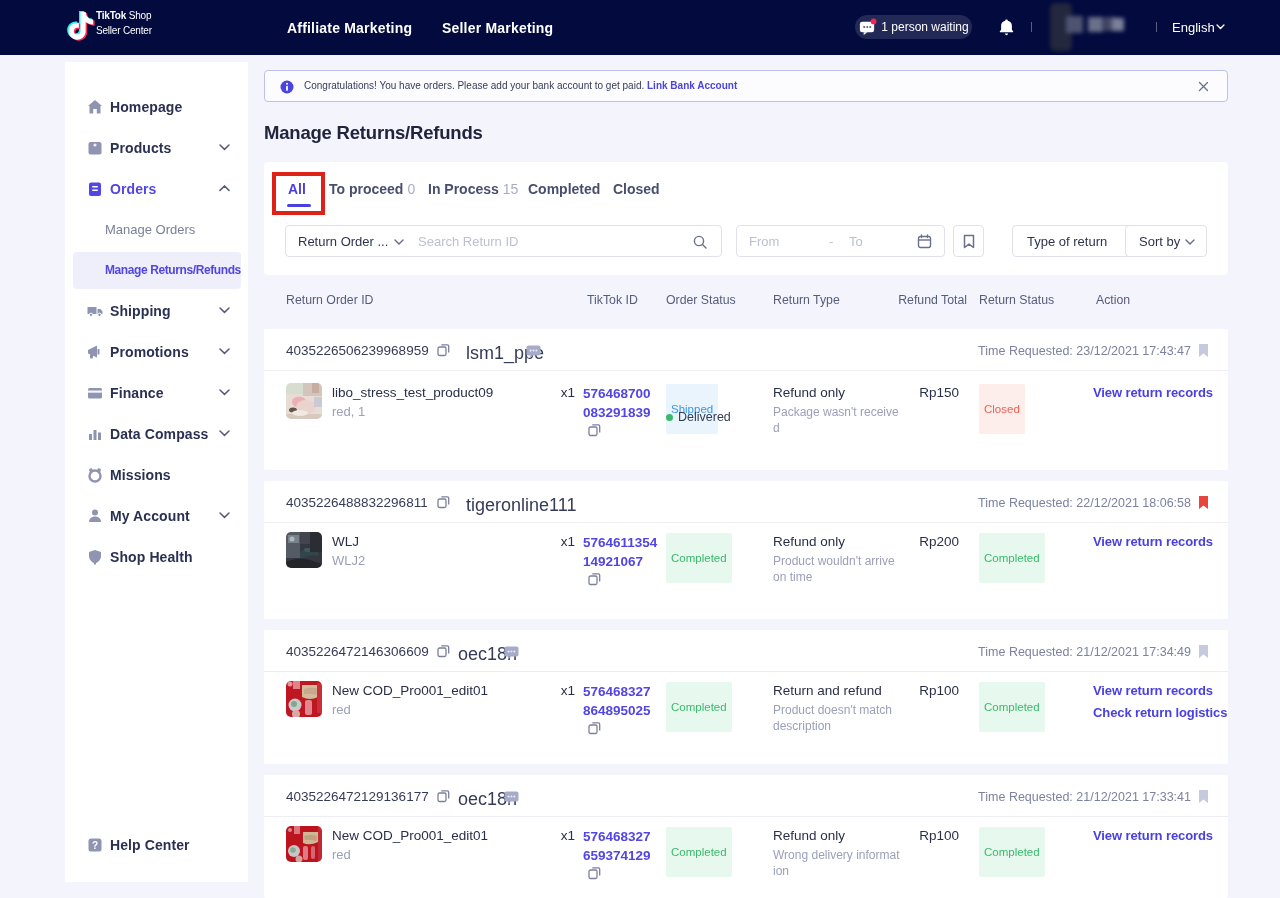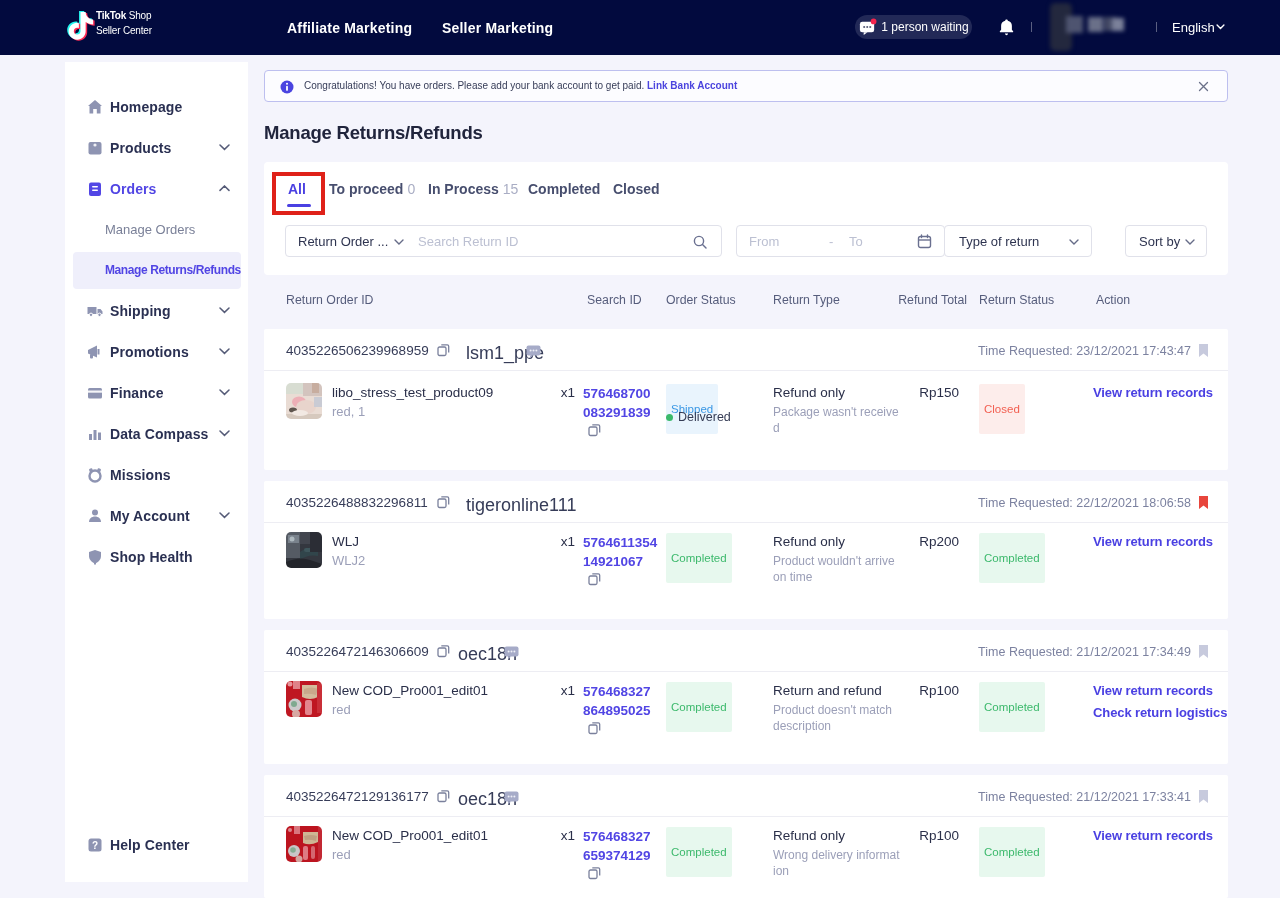--- a/index.html
+++ b/index.html
@@ -262,35 +262,35 @@
       <rect x="1.5" y="2.5" width="12" height="11" rx="2" fill="none" stroke="#6A7090" stroke-width="1.4"></rect>
       <path d="M1.5 6 H13.5" stroke="#6A7090" stroke-width="1.4"></path>
       <path d="M4.5 1 V3.5 M10.5 1 V3.5" stroke="#6A7090" stroke-width="1.4" stroke-linecap="round"></path>
     </svg>
 </div>
 <div class="fbox" style="left:953px;width:31px">
   <svg class="abs" style="left:8px;top:8px" width="14" height="15" viewBox="0 0 14 15">
       <path d="M2.5 1.5 h9 V13.5 L7 10.2 2.5 13.5z" fill="none" stroke="#6A7090" stroke-width="1.5" stroke-linejoin="round"></path>
     </svg>
 </div>
-<div class="fbox" style="left:944px;width:148px">
+<div class="fbox" style="left:1012px;width:148px">
   <span class="ftxt abs" style="left:14px;top:8px">Type of return</span>
   <svg class="abs" style="right:12px;top:13px" width="10" height="7" viewBox="0 0 10 7">
       <path d="M1 1 L5 5 L9 1" stroke="#666C88" stroke-width="1.4" fill="none" stroke-linecap="round"></path>
     </svg>
 </div>
 <div class="fbox" style="left:1125px;width:82px">
   <span class="ftxt abs" style="left:13px;top:8px">Sort by</span>
   <svg class="abs" style="right:11px;top:13px" width="10" height="7" viewBox="0 0 10 7">
       <path d="M1 1 L5 5 L9 1" stroke="#666C88" stroke-width="1.4" fill="none" stroke-linecap="round"></path>
     </svg>
 </div>
 
 <div class="th" style="left:286px;top:293px">Return Order ID</div>
-<div class="th" style="left:587px;top:293px">Search ID</div>
+<div class="th" style="left:587px;top:293px">TikTok ID</div>
 <div class="th" style="left:666px;top:293px">Order Status</div>
 <div class="th" style="left:773px;top:293px">Return Type</div>
 <div class="th" style="left:887px;top:293px;width:80px;text-align:right">Refund Total</div>
 <div class="th" style="left:979px;top:293px">Return Status</div>
 <div class="th" style="left:1096px;top:293px">Action</div>
 
 <div class="grp" style="top:329px;height:141px">
   <div class="ghead">
     <span class="gid">4035226506239968959</span>
     <svg class="abs" style="left:173px;top:14px" width="13" height="14" viewBox="0 0 13 14">

